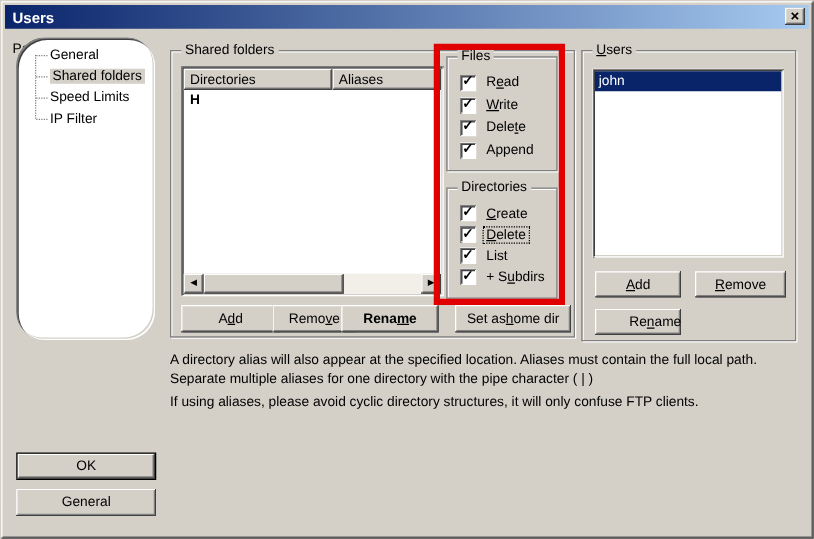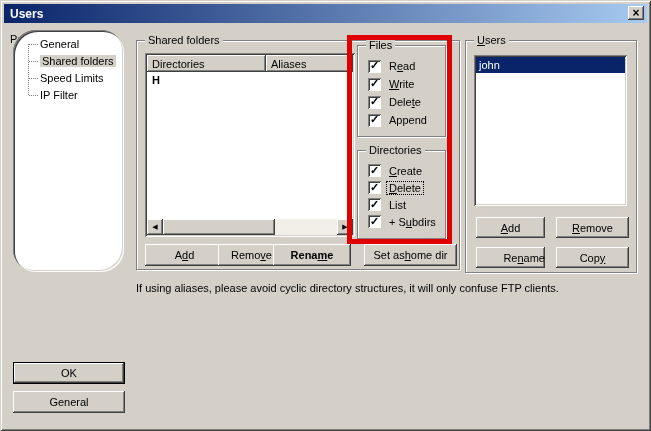--- a/index.html
+++ b/index.html
@@ -259,24 +259,24 @@
   </div>
 
   <div class="group" id="users-group">
     <span class="group-label"><u>U</u>sers</span>
     <div class="sunken" id="users-list">
       <div class="user-row">john</div>
     </div>
     <button class="btn" id="u-add"><u>A</u>dd</button>
     <button class="btn" id="u-remove"><u>R</u>emove</button>
     <button class="btn" id="u-rename">Re<u>n</u>ame</button>
-    <button class="btn" id="u-copy">Cop<u>y</u></button>
   </div>
 
   <div id="notes">
+    <p>A directory alias will also appear at the specified location. Aliases must contain the full local path. Separate multiple aliases for one directory with the pipe character ( | )</p>
     <p>If using aliases, please avoid cyclic directory structures, it will only confuse FTP clients.</p>
   </div>
 
   <button class="btn default" id="ok-btn">OK</button>
   <button class="btn" id="cancel-btn">General</button>
 
   <div id="annotation"></div>
 </div>
 
 </body></html>

